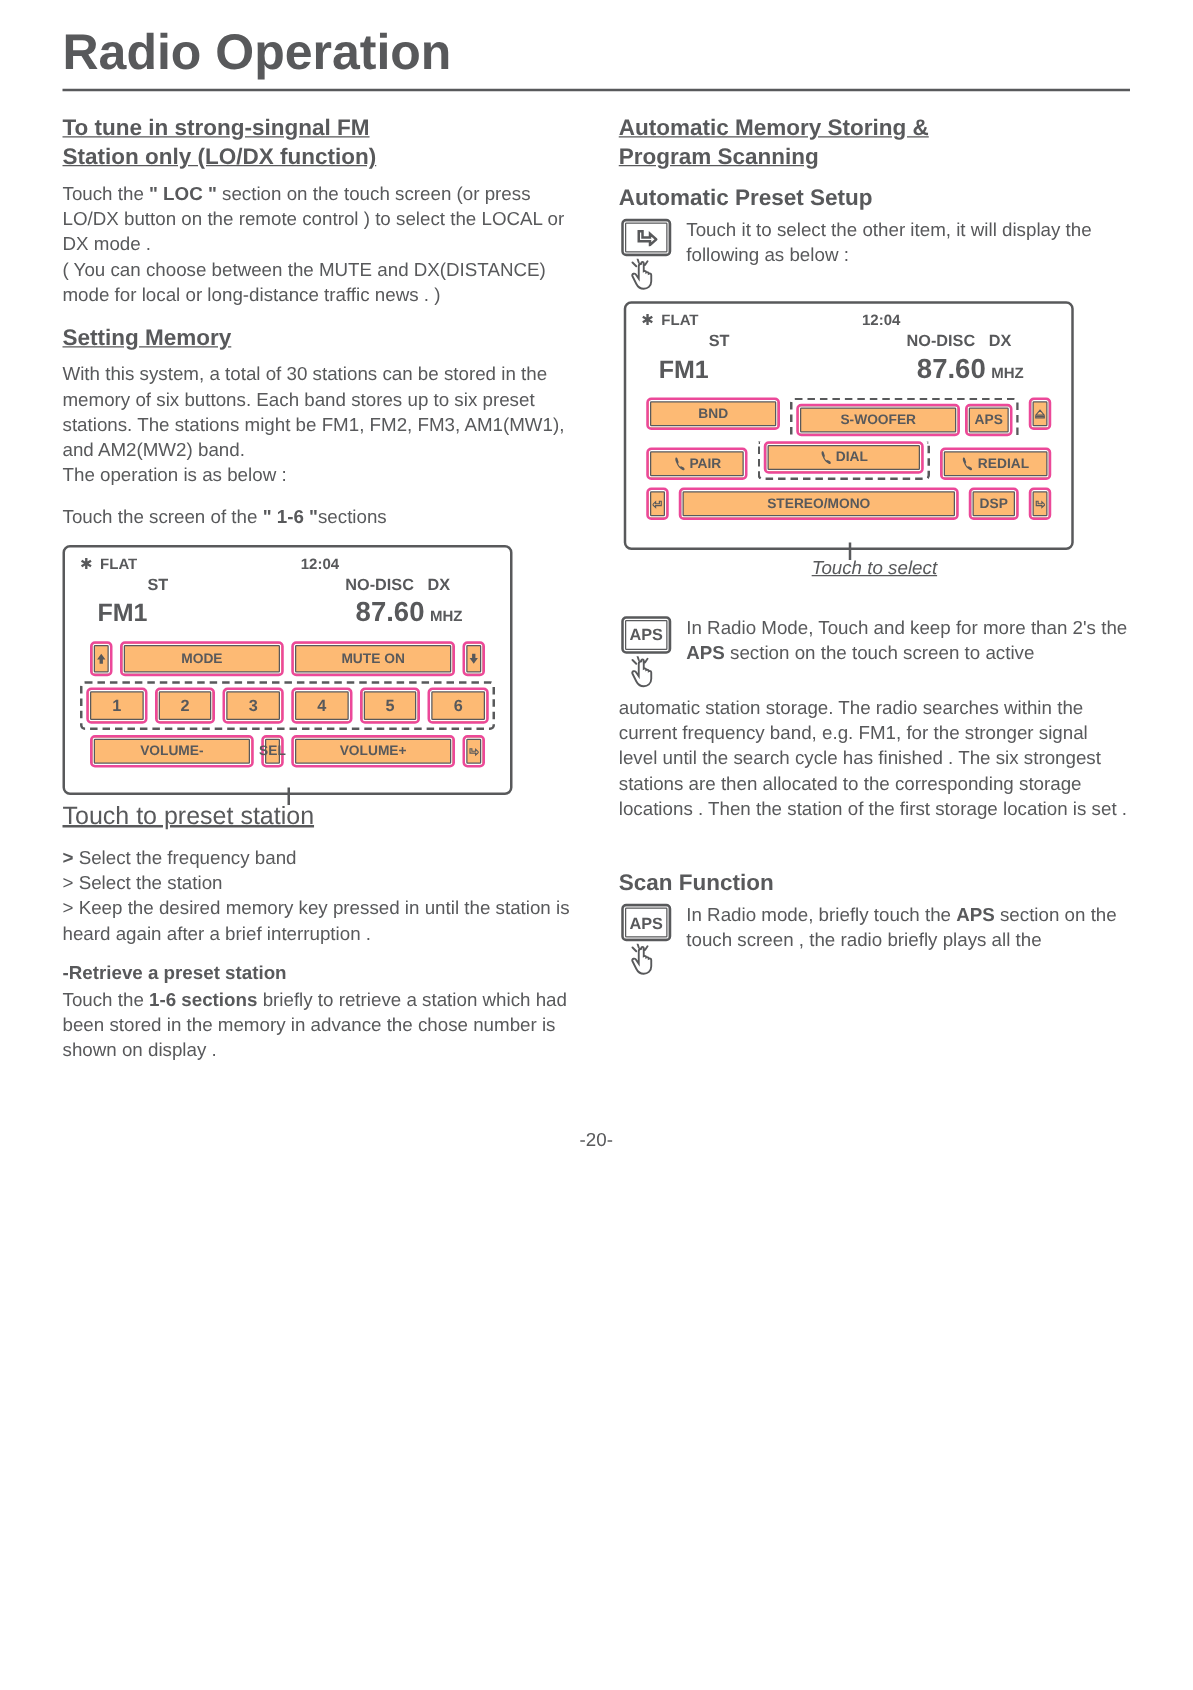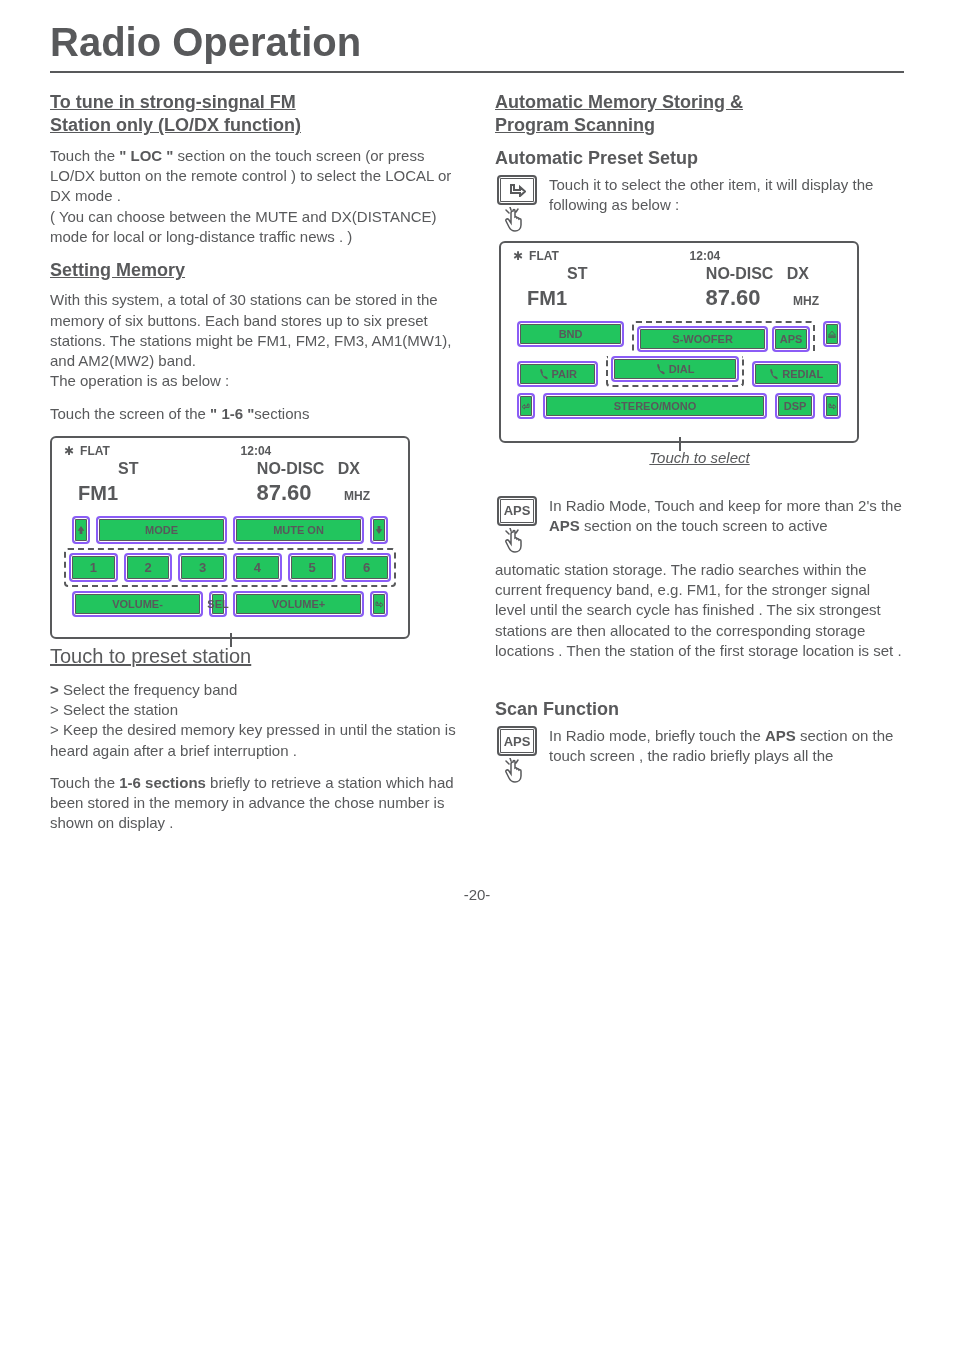--- a/index.html
+++ b/index.html
@@ -71,60 +71,60 @@
   }
   .screen-status {
     font-size: 12px;
     display: flex;
     align-items: center;
     gap: 6px;
     padding: 0 4px;
   }
   .screen-status .spacer { flex: 1; }
   .screen-status2 {
-    font-size: 16px;
+    font-size: 13px;
     display: flex;
     justify-content: space-between;
     padding: 0 40px 0 58px;
     margin-top: 2px;
     align-items: center;
   }
   .freq-row {
     display: flex;
     justify-content: space-between;
     align-items: baseline;
     padding: 2px 30px 6px 18px;
     font-weight: bold;
   }
   .freq-row .band { font-size: 20px; }
   .freq-row .freq { font-size: 22px; }
-  .freq-row .unit { font-size: 12px; font-weight: bold; margin-left: 28px; }
+  .freq-row .unit { font-size: 12px; font-weight: bold; }
   .btn-row {
     display: flex;
     gap: 6px;
     margin: 4px 4px;
   }
   .btn-row.dashed-group {
     border: 2px dashed #58595b;
     border-radius: 4px;
     padding: 3px;
   }
   .btn-row.indent { margin-left: 12px; margin-right: 12px; }
   .sbtn {
-    border: 2px solid #8b5cf6;
+    border: 2px solid #ec4899;
     border-radius: 4px;
     font-size: 11px;
     font-weight: bold;
     text-align: right;
     padding: 4px 2px;
     min-height: 22px;
     display: flex;
     align-items: center;
     justify-content: center;
-    background: #22c55e;
+    background: #fdba74;
   }
   .sbtn.db { border-width: 2px; box-shadow: inset 0 0 0 1px #fff, inset 0 0 0 2px #58595b; padding: 5px 3px; }
   .sbtn.num { flex:1; font-size: 13px; }
   .sbtn.small { width: 18px; }
   .sbtn.wide { flex: 1.2; }
   .sbtn.w2 { flex: 1; }
   .screen-tick {
     position: absolute;
     bottom: -10px;
     left: 50%;
@@ -254,20 +254,21 @@
       <div class="screen-tick"></div>
     </div>
     <span class="underline-label">Touch to preset station</span>
 
     <div class="body-text">
       <span class="bold">&gt; </span><span>Select the frequency band</span><br>
       <span>&gt; Select the station</span><br>
       <span>&gt; Keep the desired memory key pressed in until the station is heard again after a brief interruption .</span>
     </div>
 
+    <div class="small-bold">-Retrieve a preset station</div>
     <div class="body-text">
       <span>Touch the </span><span class="bold">1-6 sections</span><span> briefly to retrieve a station which had been stored in the memory in advance the chose number is shown on display .</span>
     </div>
   </div>
 
   <div class="col">
     <div class="section-heading">
       <span>Automatic Memory Storing &amp;</span><br>
       <span>Program Scanning</span>
     </div>

